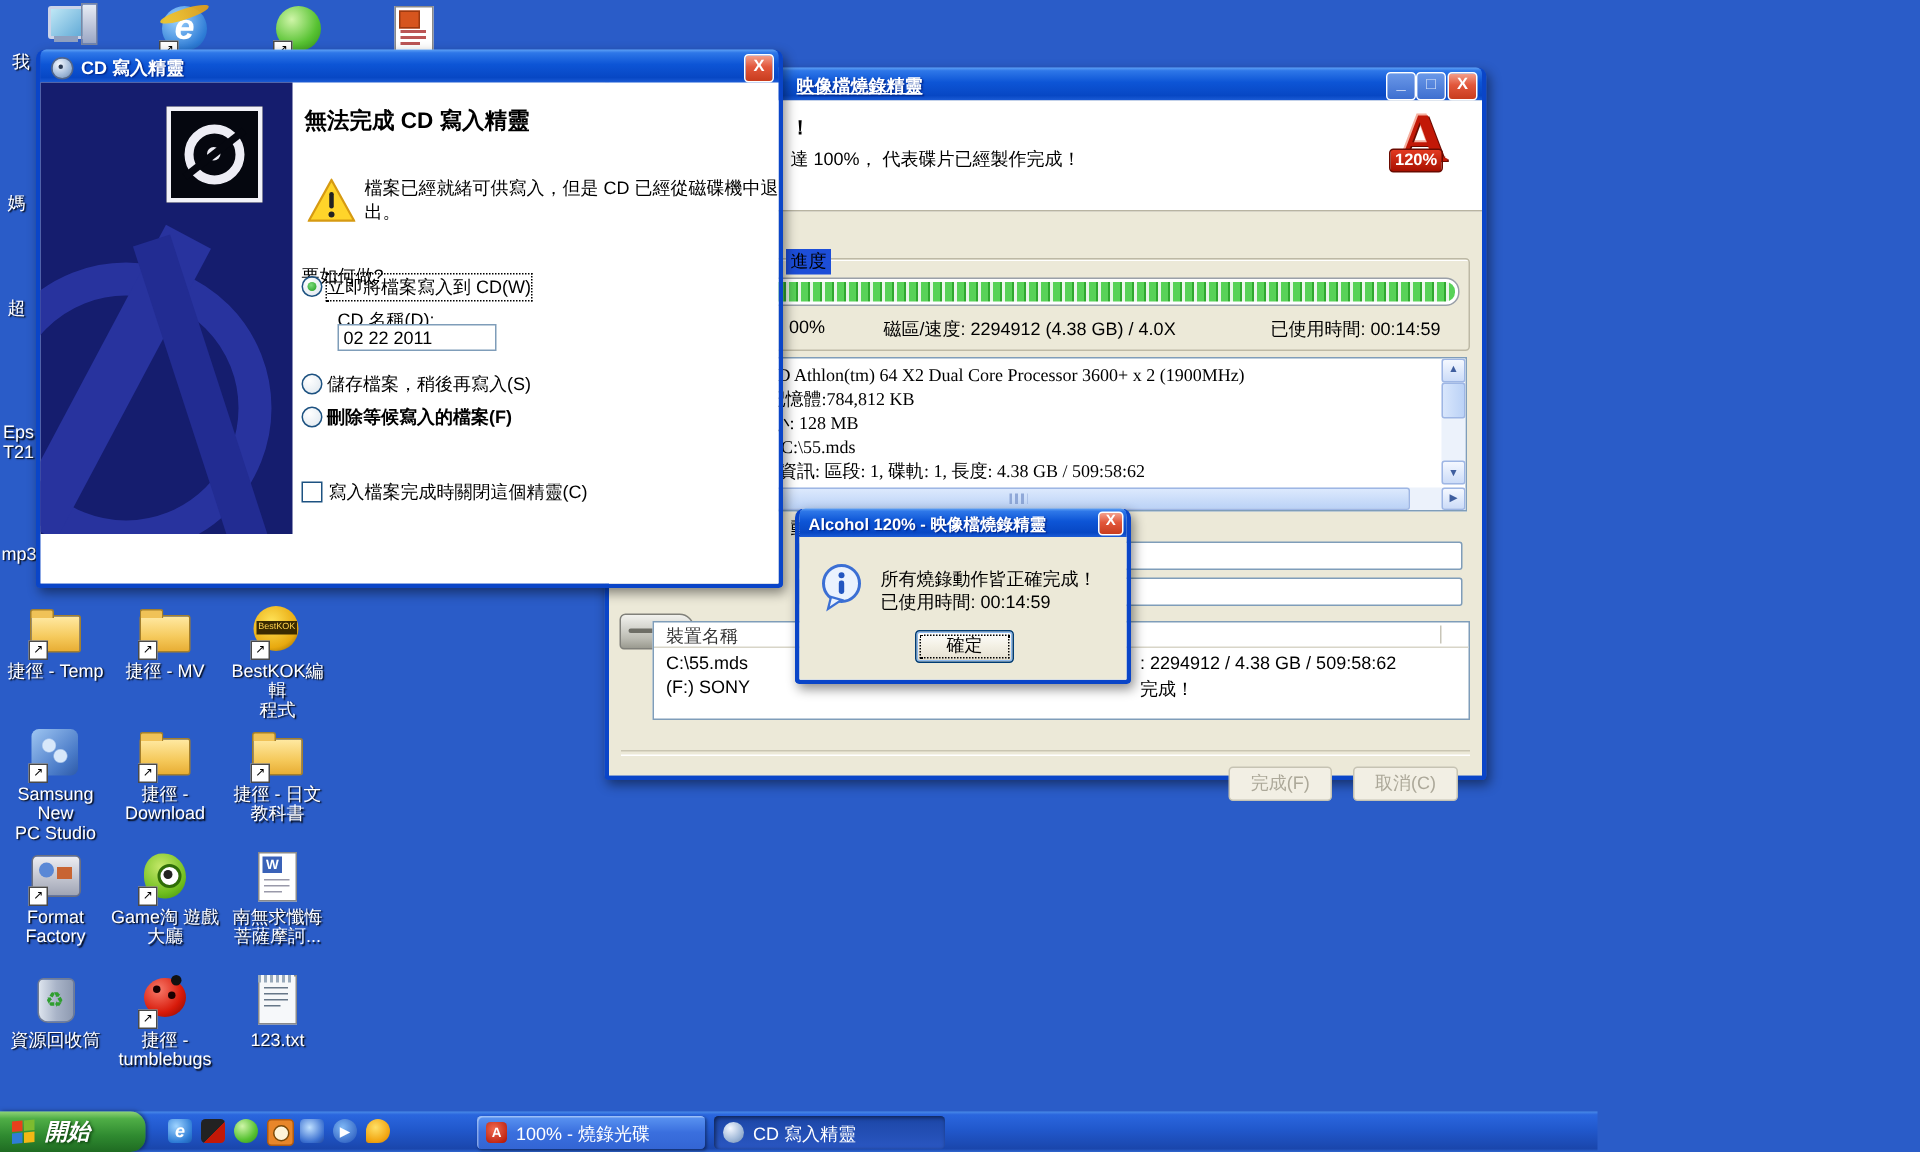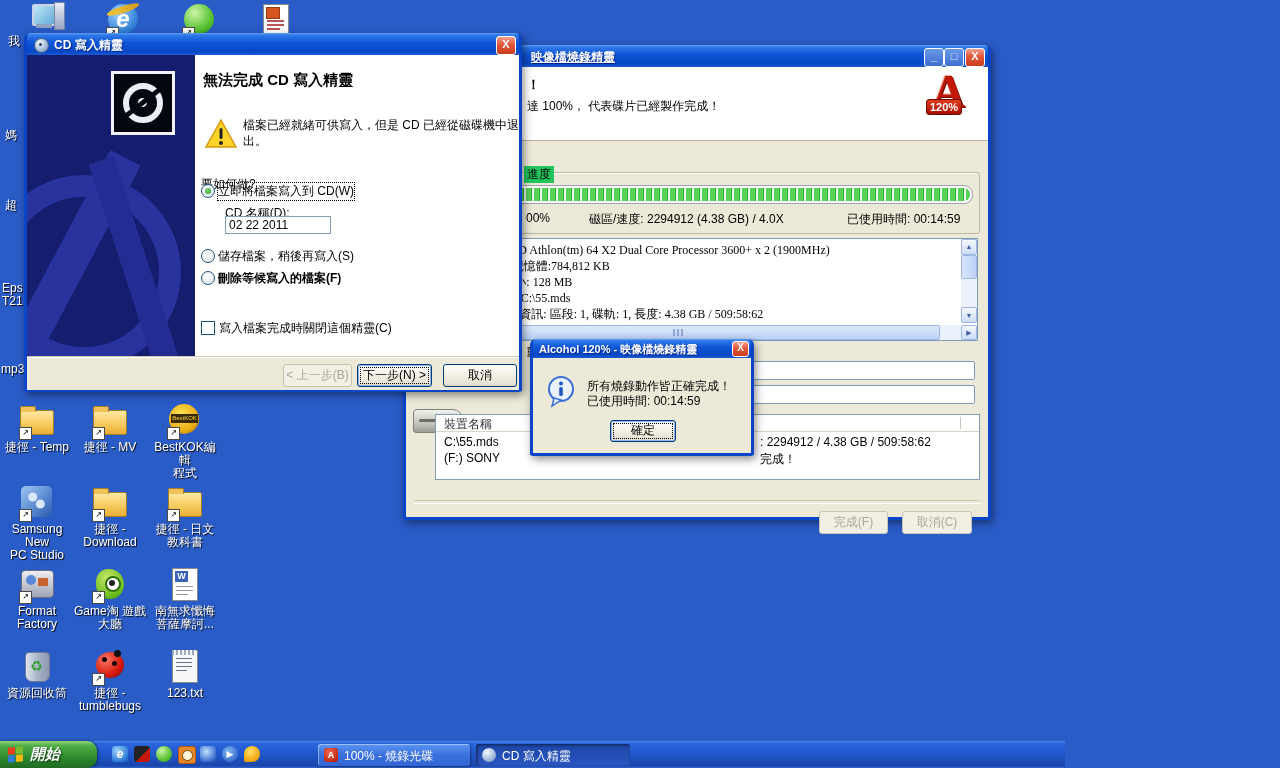--- a/index.html
+++ b/index.html
@@ -70,21 +70,21 @@
     background:linear-gradient(180deg,#5B95F2,#3A6FDE 50%,#3365D4);
     box-shadow:inset 1px 1px 0 rgba(255,255,255,.4),1px 1px 2px rgba(0,0,0,.35);}
   .task.pressed{background:linear-gradient(180deg,#1C46A6,#2A57C2);box-shadow:inset 1px 1px 3px rgba(0,0,0,.55);}
   .task .ticon{position:absolute;left:6px;top:4px;width:14px;height:14px;}
   .task .ttext{position:absolute;left:26px;top:4px;white-space:nowrap;}
   .ql{position:absolute;top:5px;width:16px;height:16px;border-radius:3px;}
 
   
   .groupbox{position:absolute;border:1px solid #BDB9A5;border-radius:3px;
     box-shadow:inset 1px 1px 0 #fff;}
-  .gb-label{position:absolute;top:-7px;background:#22c55e;padding:0 3px;font-size:12px;text-align:center;}
+  .gb-label{position:absolute;top:-7px;background:#1d4ed8;padding:0 3px;font-size:12px;text-align:center;}
   .white-panel{position:absolute;background:#fff;border:1px solid #7F9DB9;}
   .t12{font-size:12px;color:#000;white-space:nowrap;}
   .pbar{position:absolute;background:#fff;border:1px solid #9AA0A8;border-radius:9px;padding:2px;}
   .pfill{height:13px;border-radius:6px;
     background:repeating-linear-gradient(90deg,#58D258 0 5px,#2FA82F 5px 6px,#E9F6E9 6px 8px);}
   .loglines div{font-size:12px;white-space:nowrap;height:16px;line-height:16px;color:#000;
     font-family:"Liberation Serif","DejaVu Serif",serif;}
 </style>
 </head>
 <body>
@@ -366,25 +366,20 @@
       <div>
         <span class="radio" style="left:174px;top:216px;"></span>
         <span class="ctl-lbl" style="left:191px;top:215px;font-weight:bold;">刪除等候寫入的檔案(F)</span>
       </div>
 
       <div>
         <span class="chk" style="left:174px;top:266px;"></span>
         <span class="ctl-lbl" style="left:192px;top:265px;">寫入檔案完成時關閉這個精靈(C)</span>
       </div>
 
-      <div class="abs" style="left:0;top:301px;width:492px;height:33px;background:#ECE9D8;border-top:1px solid #C9C5B2;box-shadow:inset 0 1px 0 #fff;">
-        <div class="btn dis" style="left:256px;top:7px;width:67px;height:21px;line-height:20px;">&lt; 上一步(B)</div>
-        <div class="btn def foc" style="left:330px;top:7px;width:73px;height:21px;line-height:20px;">下一步(N) &gt;</div>
-        <div class="btn" style="left:416px;top:7px;width:72px;height:21px;line-height:20px;">取消</div>
-      </div>
     </div>
   </div>
 
   <div class="xpwin" style="left:530px;top:339px;width:218px;height:114px;z-index:30;">
     <div class="tbar" style="height:19px;">
       <span class="ttxt" style="left:6px;top:3px;font-size:11px;">Alcohol 120% - 映像檔燒錄精靈</span>
       <span class="wbtn close" style="right:2px;top:2px;width:15px;height:14px;line-height:12px;font-size:10px;">X</span>
     </div>
     <div class="wbody" style="top:19px;">
       <div class="abs" style="left:13px;top:18px;width:32px;height:32px;">

